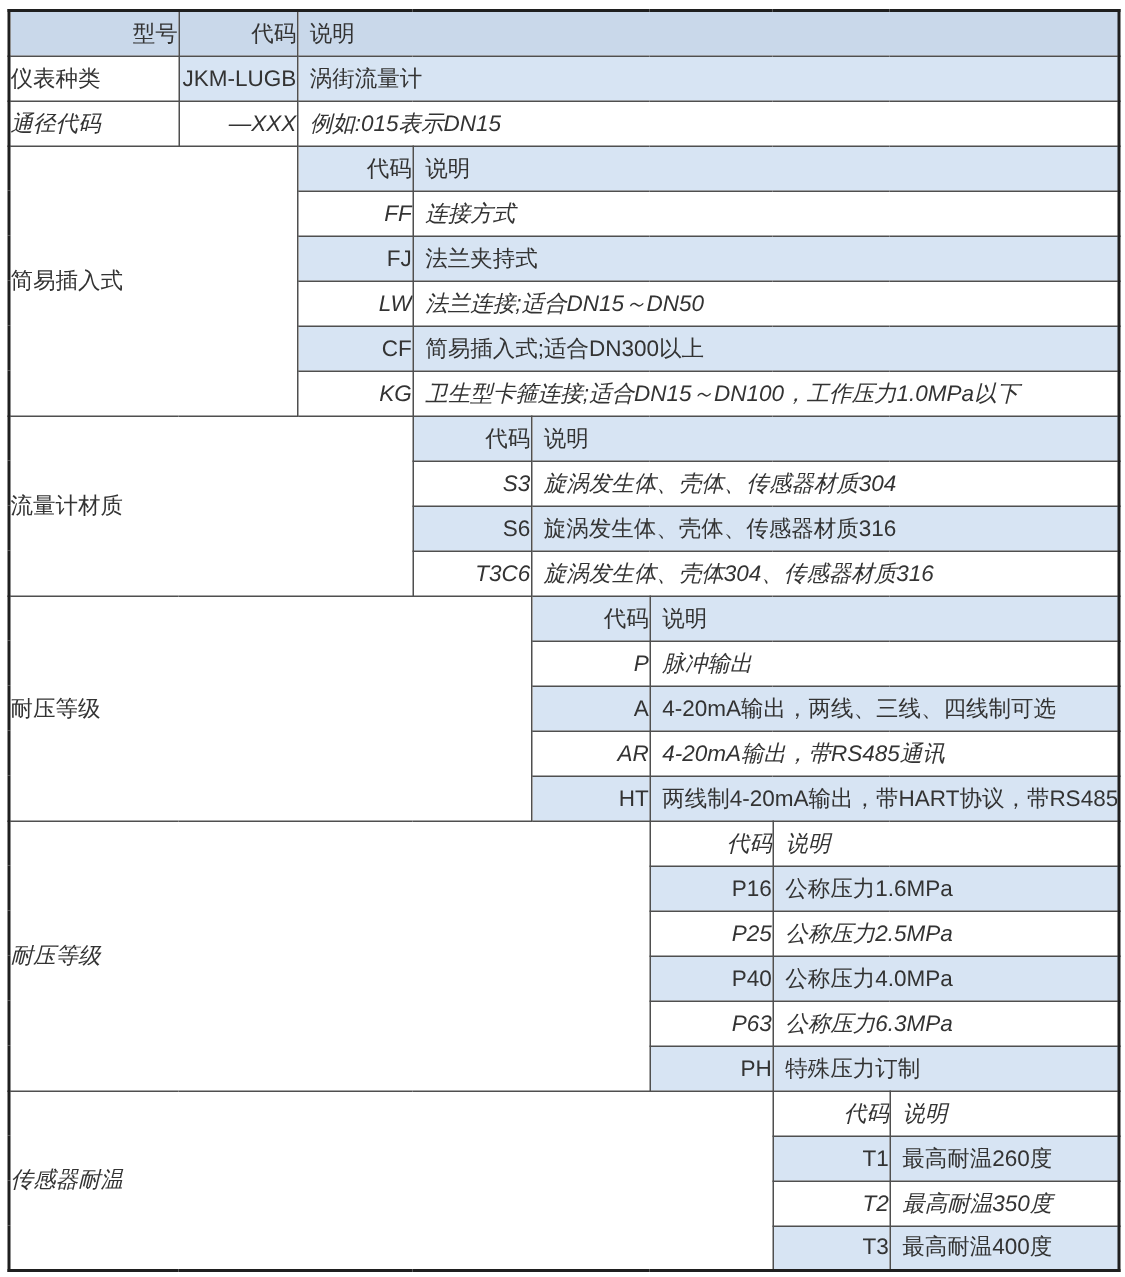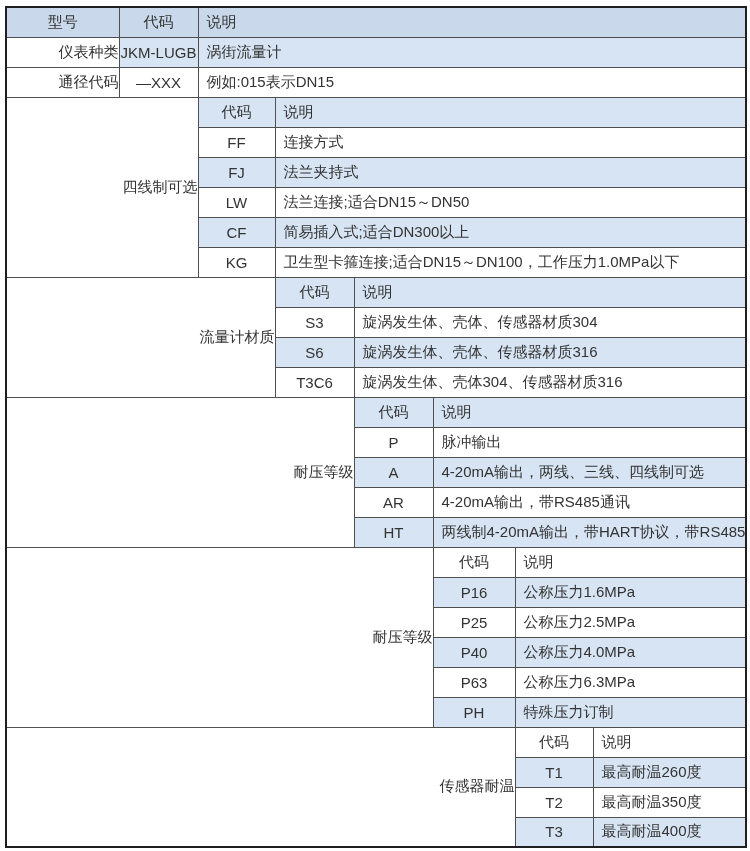--- a/index.html
+++ b/index.html
@@ -19,26 +19,26 @@
     border:2px solid var(--outer-border);
   }
   td{
     border:1px solid var(--grid-border);
     height:30px;
     font-size:15px;
     color:var(--text-color);
     white-space:nowrap;
     overflow:hidden;
   }
-  td.center{text-align:center;}
+  td.center{text-align:right;}
   td.desc{text-align:left;padding-left:8px;}
   tr.head td{background:var(--header-bg);}
   tr.blue td{background:var(--row-blue);}
-  tr.white td{background:var(--row-white);}
-  td.cat{background:var(--row-white) !important;text-align:right;}
+  tr.white td{background:var(--row-white);font-style:italic;}
+  td.cat{background:var(--row-white) !important;text-align:left;}
 </style>
 </head>
 <body>
 
 <table class="spec">
   <colgroup>
     <col style="width:113px">
       <col style="width:79px">
       <col style="width:77px">
       <col style="width:79px">
@@ -61,21 +61,21 @@
     <td class="desc" colspan="6">涡街流量计</td>
   </tr>
 
   <tr class="white">
     <td class="center cat">通径代码</td>
     <td class="center">—XXX</td>
     <td class="desc" colspan="6">例如:015表示DN15</td>
   </tr>
 
   <tr class="blue">
-    <td class="cat" colspan="2" rowspan="6">四线制可选</td>
+    <td class="cat" colspan="2" rowspan="6">简易插入式</td>
     <td class="center">代码</td>
     <td class="desc" colspan="5">说明</td>
   </tr>
   <tr class="white">
     <td class="center">FF</td>
     <td class="desc" colspan="5">连接方式</td>
   </tr>
   <tr class="blue">
     <td class="center">FJ</td>
     <td class="desc" colspan="5">法兰夹持式</td>

